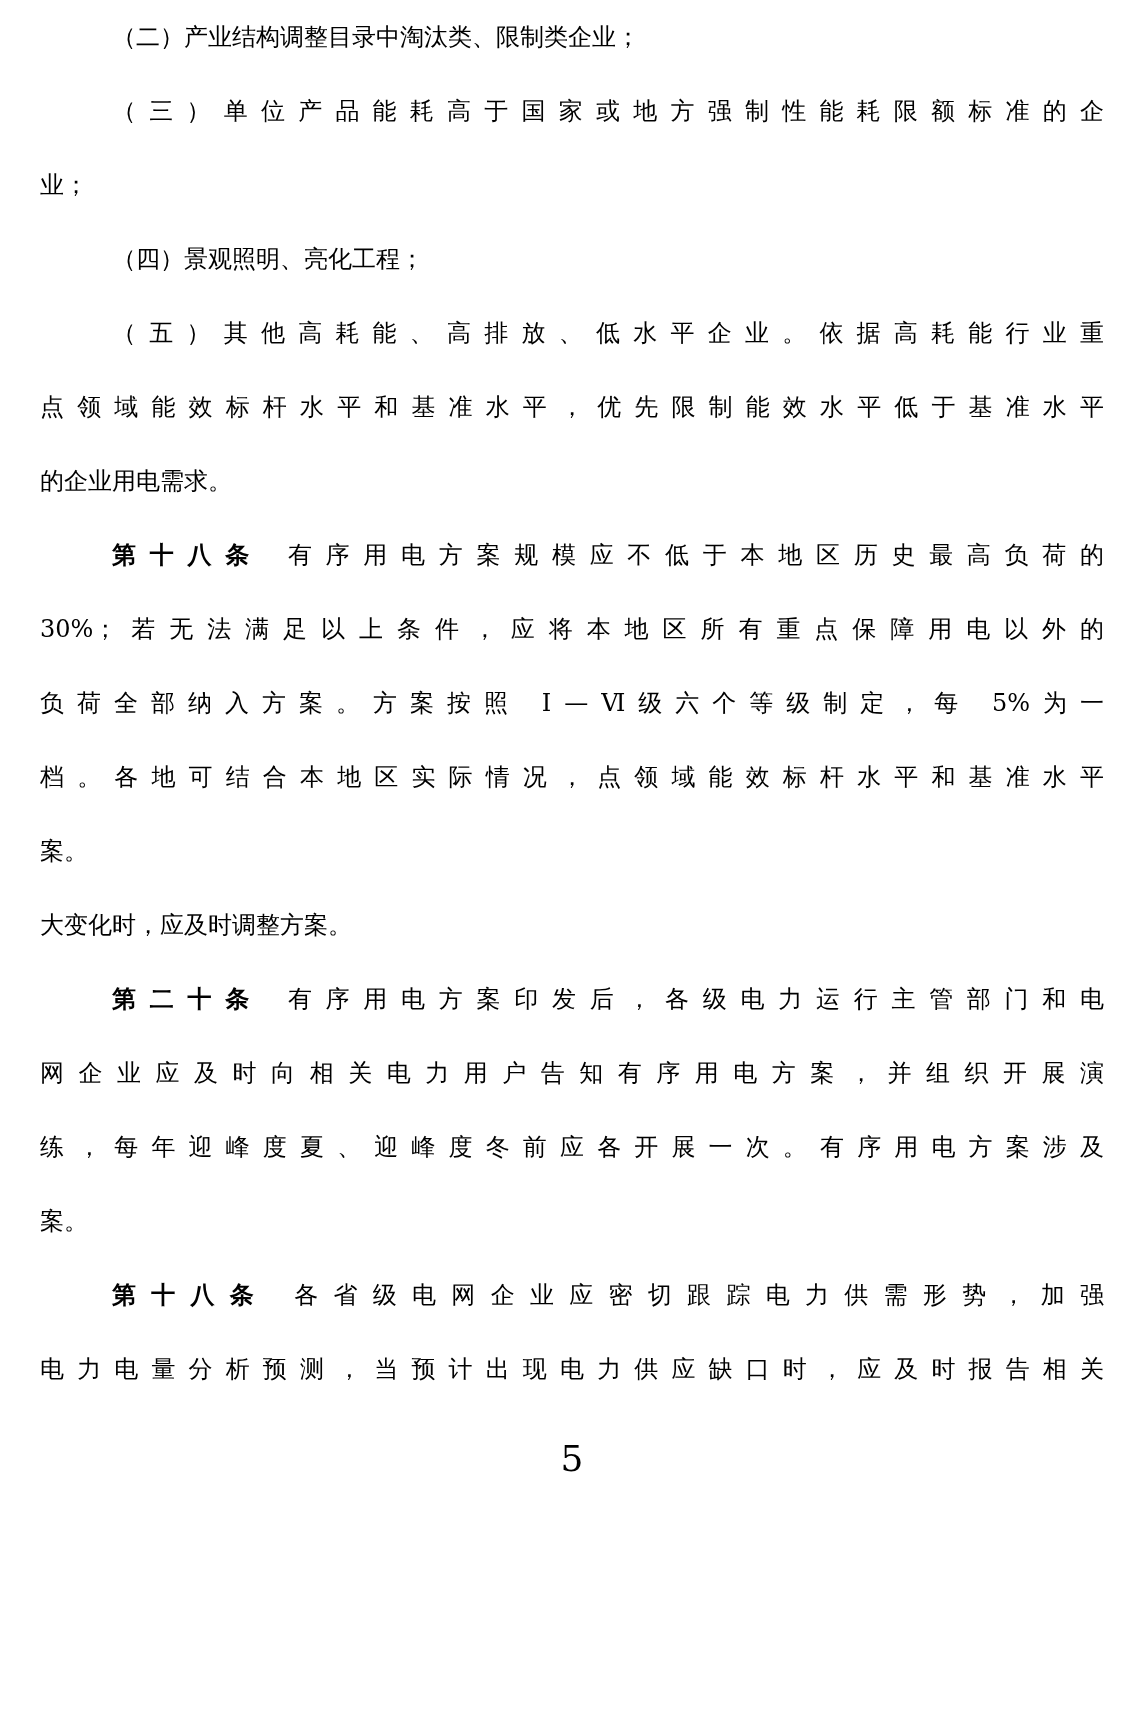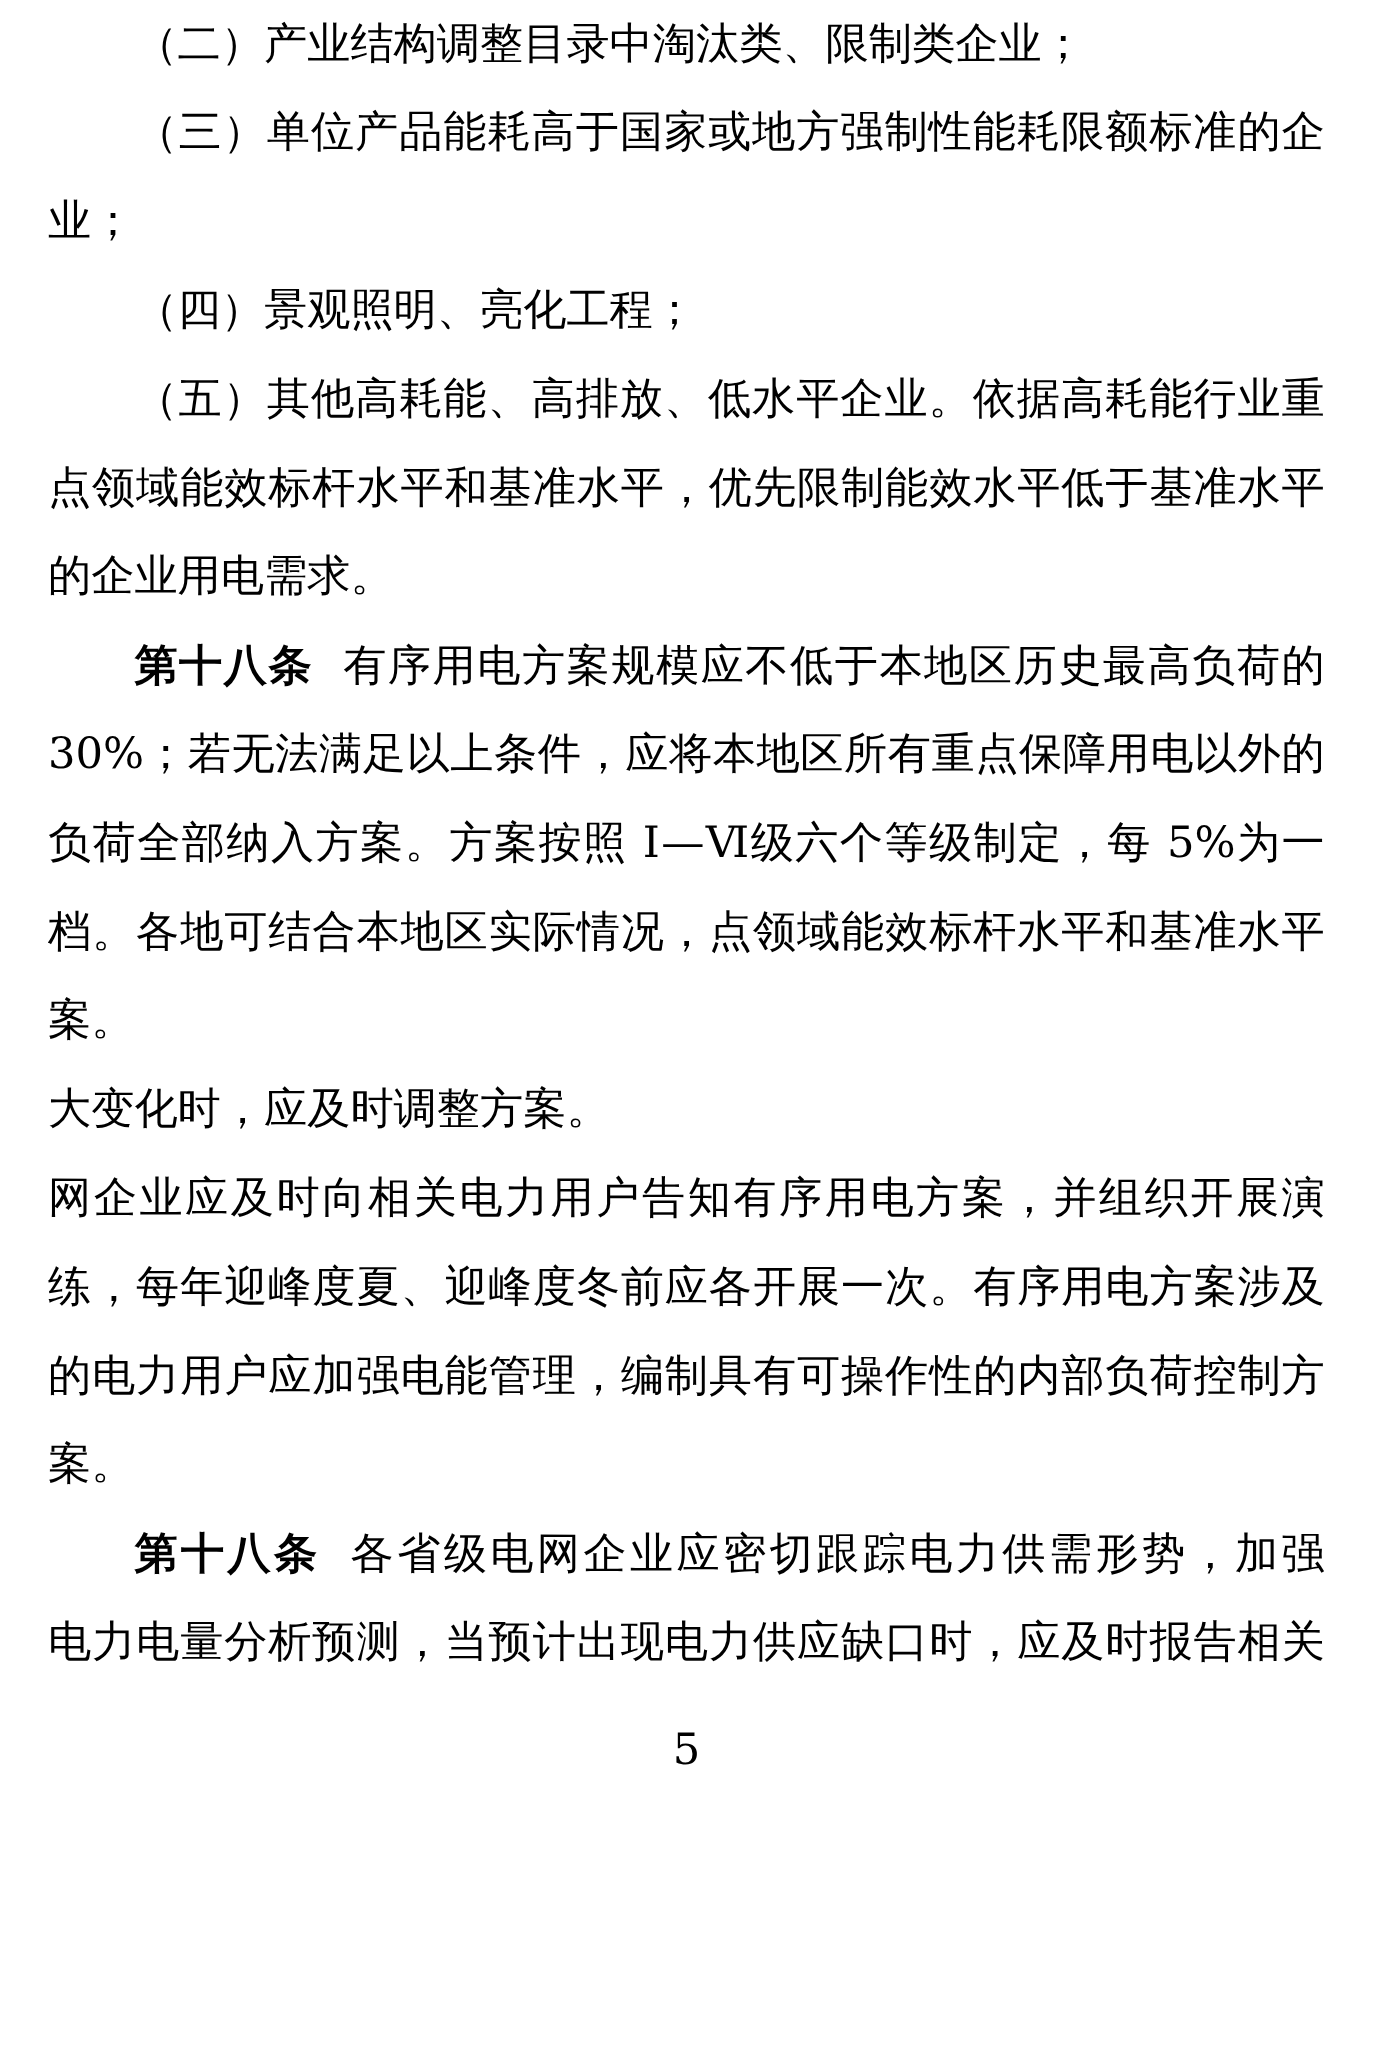--- a/index.html
+++ b/index.html
@@ -14,21 +14,21 @@
   .page {
     box-sizing: border-box;
     width: 1144px;
     height: 1709px;
     padding: 0 40px;
   }
   .doc-body { }
   .line {
     height: 74px;
     line-height: 74px;
-    font-size: 36px;
+    font-size: 24px;
     letter-spacing: 0;
   }
   .line.justify {
     text-align: justify;
     text-align-last: justify;
   }
   .line.indent {
     padding-left: 72px;
   }
   .art {
@@ -53,21 +53,21 @@
       <div class="line indent"><span class="txt">（四）景观照明、亮化工程；</span></div>
       <div class="line indent justify"><span class="txt">（五）其他高耗能、高排放、低水平企业。依据高耗能行业重</span></div>
       <div class="line justify"><span class="txt">点领域能效标杆水平和基准水平，优先限制能效水平低于基准水平</span></div>
       <div class="line"><span class="txt">的企业用电需求。</span></div>
       <div class="line indent justify"><span class="art">第十八条</span><span class="txt">有序用电方案规模应不低于本地区历史最高负荷的</span></div>
       <div class="line justify"><span class="txt">30%；若无法满足以上条件，应将本地区所有重点保障用电以外的</span></div>
       <div class="line justify"><span class="txt">负荷全部纳入方案。方案按照 Ⅰ—Ⅵ级六个等级制定，每 5%为一</span></div>
       <div class="line justify"><span class="txt">档。各地可结合本地区实际情况，点领域能效标杆水平和基准水平</span></div>
       <div class="line"><span class="txt">案。</span></div>
       <div class="line"><span class="txt">大变化时，应及时调整方案。</span></div>
+      <div class="line indent justify"><span class="art">第二十条</span><span class="txt">有序用电方案印发后，各级电力运行主管部门和电</span></div>
       <div class="line justify"><span class="txt">网企业应及时向相关电力用户告知有序用电方案，并组织开展演</span></div>
       <div class="line justify"><span class="txt">练，每年迎峰度夏、迎峰度冬前应各开展一次。有序用电方案涉及</span></div>
-      <div class="line justify"><span class="txt">的电力用户应加强电能管理，编制具有可操作性的内部负荷控制方</span></div>
       <div class="line"><span class="txt">案。</span></div>
       <div class="line indent justify"><span class="art">第十八条</span><span class="txt">各省级电网企业应密切跟踪电力供需形势，加强</span></div>
       <div class="line justify"><span class="txt">电力电量分析预测，当预计出现电力供应缺口时，应及时报告相关</span></div>
     </div>
   <div class="page-number">5</div>
 </div>
 
 </body></html>

